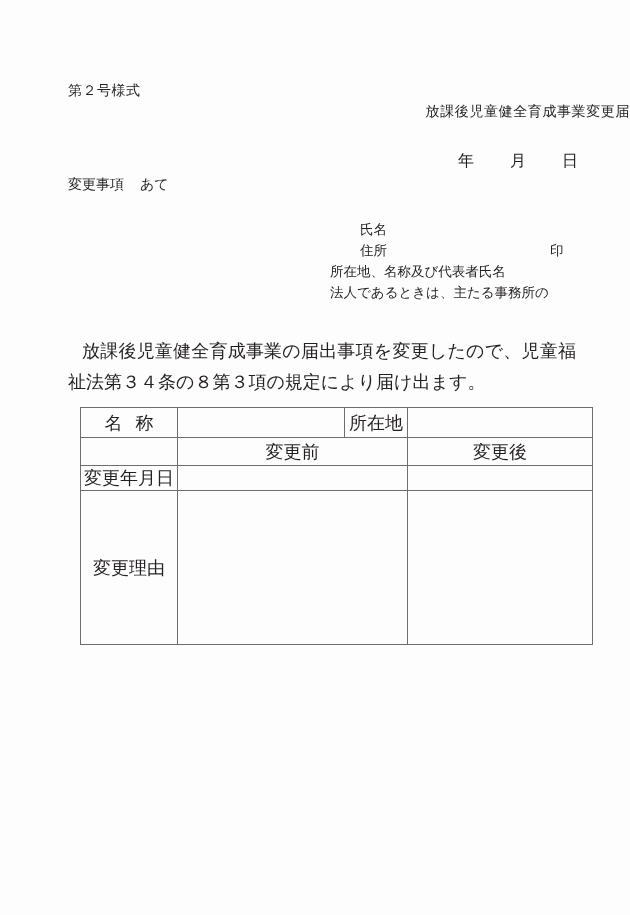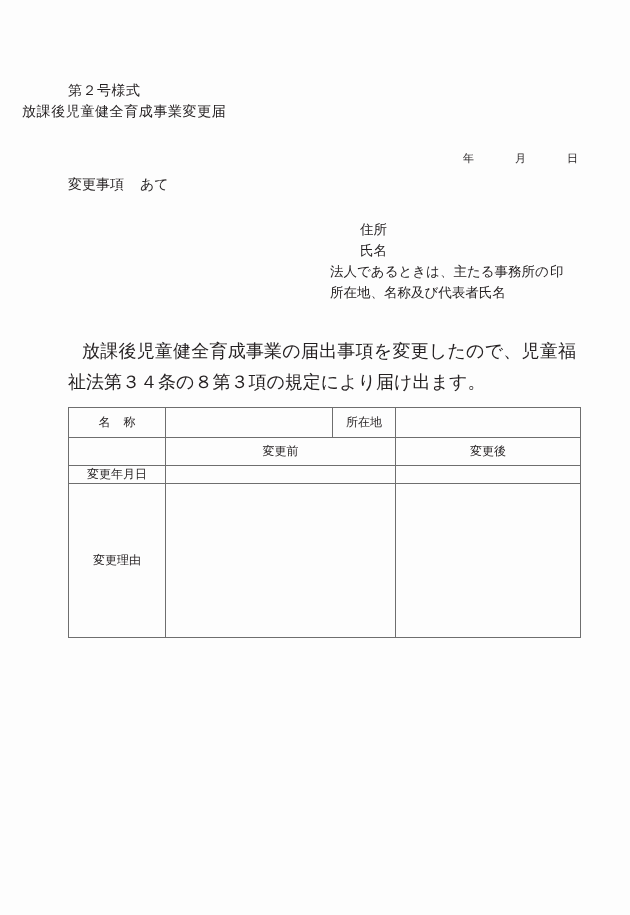--- a/index.html
+++ b/index.html
@@ -30,33 +30,33 @@
     letter-spacing: 0.5px;
     white-space: nowrap;
     font-family: Liberation Serif, serif;
   }
 
   .doc-title {
     position: absolute;
     left: 0;
     right: 0;
     top: 103px;
-    text-align: left;
+    text-align: right;
     font-size: 14px;
     letter-spacing: 0.6px;
     padding-left: 22px;
     box-sizing: border-box;
   }
 
   
   .date-line {
     position: absolute;
     right: 52px;
     top: 151px;
-    font-size: 11px;
+    font-size: 16px;
     white-space: nowrap;
   }
   .date-line .dseg {
     display: inline-block;
     width: 52px;
     text-align: left;
   }
   .date-line .dseg:last-child {
     width: auto;
   }
@@ -103,26 +103,26 @@
     width: 508px;
     font-size: 18px;
     line-height: 31px;
     text-indent: 14px;
     text-align: justify;
   }
 
   
   .form-table {
     position: absolute;
-    left: 68px;
+    left: 80px;
     top: 407px;
     width: 508px;
     border-collapse: collapse;
     table-layout: fixed;
-    font-size: 12px;
+    font-size: 18px;
   }
   .form-table td {
     border: 1px solid #6e6e6e;
     padding: 0;
     vertical-align: middle;
     text-align: center;
   }
   .lbl-cell {
     width: 96px;
   }
@@ -163,27 +163,27 @@
 
   <div class="date-line">
     <span class="dseg">年</span><span class="dseg">月</span><span class="dseg">日</span>
   </div>
 
   <div class="addressee">
     <span>変更事項</span><span class="gap"></span><span>あて</span>
   </div>
 
   <div class="applicant">
-    <div class="row indent">住所</div>
     <div class="row indent">
       <span>氏名</span>
       <span class="seal">印</span>
     </div>
+    <div class="row indent">住所</div>
+    <div class="row">所在地、名称及び代表者氏名</div>
     <div class="row">法人であるときは、主たる事務所の</div>
-    <div class="row">所在地、名称及び代表者氏名</div>
   </div>
 
   <div class="body-text">放課後児童健全育成事業の届出事項を変更したので、児童福祉法第３４条の８第３項の規定により届け出ます。</div>
 
   <table class="form-table">
     <tbody>
       <tr class="row-h1">
         <td class="lbl-cell">
           <span class="sp2"><span>名</span><span class="midgap"></span><span>称</span></span>
         </td>

